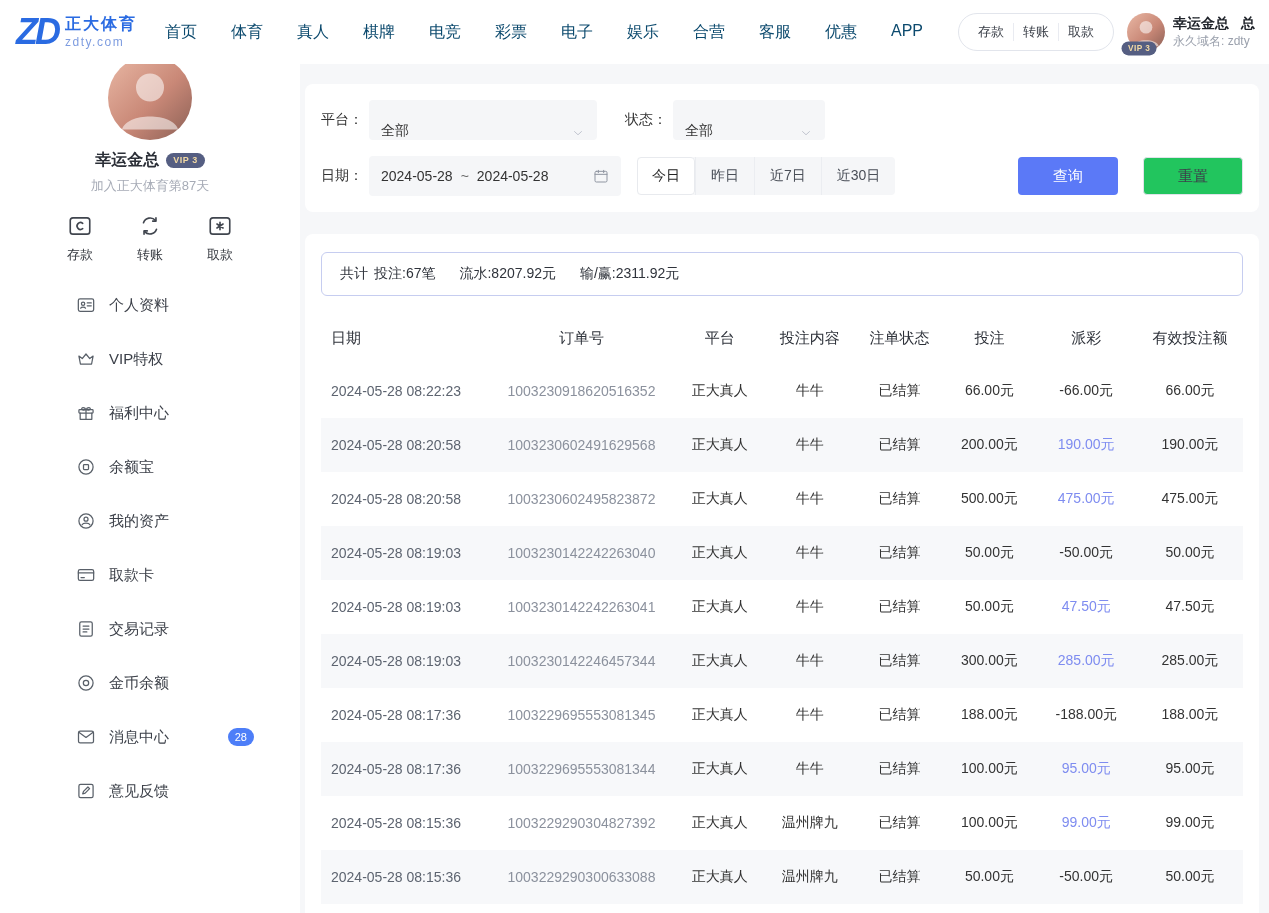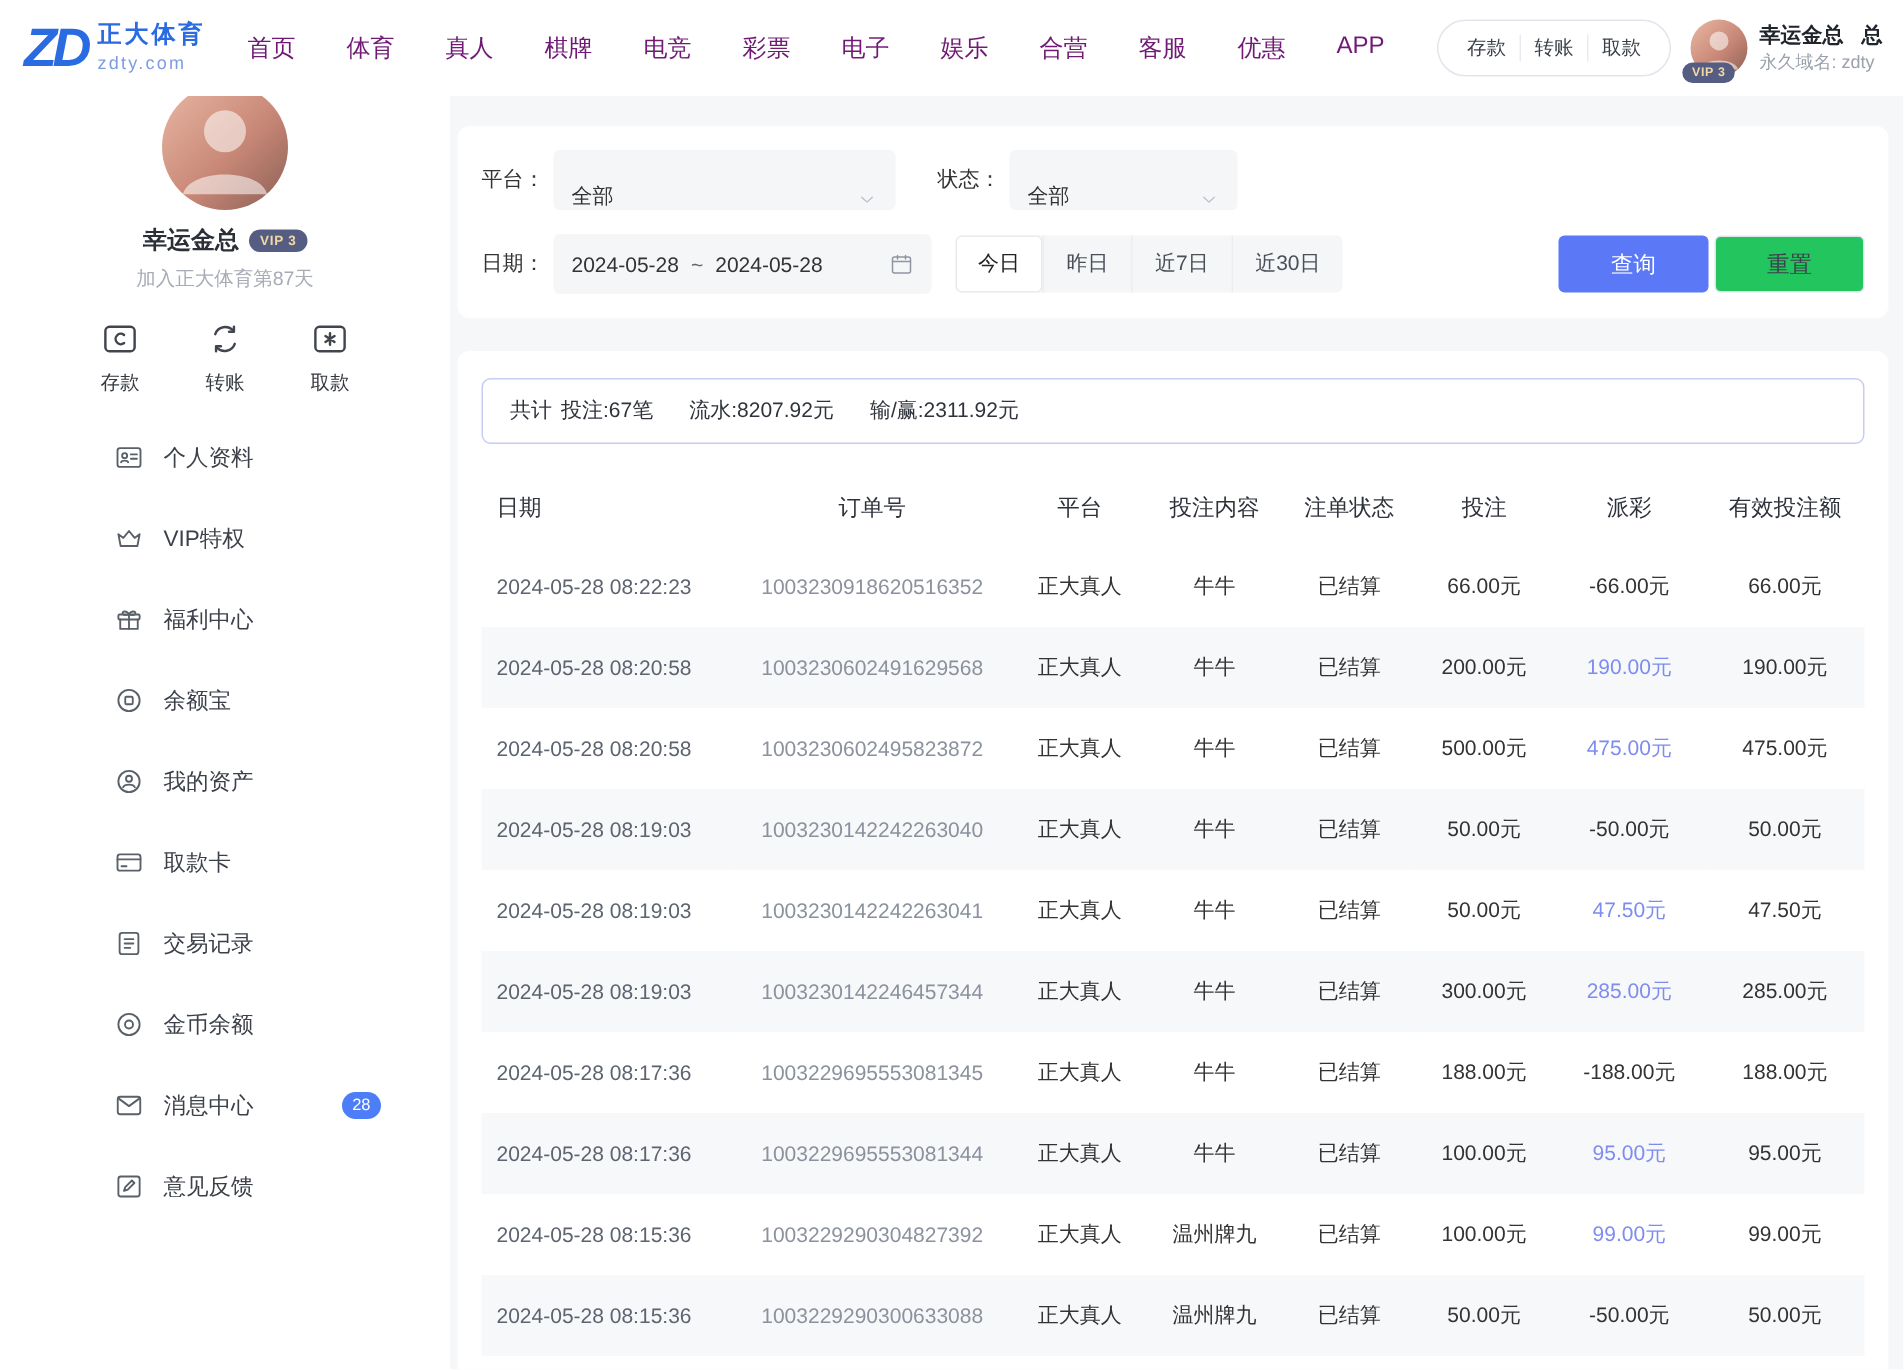--- a/index.html
+++ b/index.html
@@ -9,21 +9,21 @@
     stroke-linecap:round;stroke-linejoin:round;display:block}
 
   
   .header{height:64px;display:flex;align-items:center;padding:0 14px 0 16px;background:#fff;
     position:relative;z-index:5}
   .logo{display:flex;align-items:center;gap:7px;cursor:pointer;flex:none}
   .logo-mark{font-size:36px;font-weight:800;font-style:italic;color:var(--brand,#2a6be2);letter-spacing:-3px;line-height:1}
   .brand-cn{font-size:16px;font-weight:700;color:var(--brand,#2a6be2);letter-spacing:2px;line-height:1.1}
   .brand-domain{font-size:12px;color:#7d9ce0;letter-spacing:1.5px;margin-top:2px}
   .main-nav{display:flex;margin-left:28px;gap:34px;flex:none}
-  .nav-item{font-size:16px;color:#701a75;cursor:pointer;white-space:nowrap}
+  .nav-item{font-size:16px;color:#0c4a6e;cursor:pointer;white-space:nowrap}
   .header-right{margin-left:auto;display:flex;align-items:center;gap:13px;min-width:0}
   .wallet-pill{display:flex;align-items:center;border:1px solid #e2e5ec;border-radius:19px;
     padding:9px 10px;flex:none}
   .wallet-action{font-size:13px;color:#3a3f48;padding:0 9px;cursor:pointer;white-space:nowrap}
   .wallet-action+.wallet-action{border-left:1px solid #e9ebf1}
   .user-chip{display:flex;align-items:center;gap:8px;min-width:0;cursor:pointer}
   .avatar{border-radius:50%;background:linear-gradient(135deg,#e9b8a5 0%,#c98877 55%,#8a5f55 100%);
     position:relative;flex:none}
   .avatar svg{width:100%;height:100%;display:block}
   .header-avatar{width:38px;height:38px}
@@ -73,21 +73,21 @@
   .chevron{width:14px;height:14px;color:#b9bec9}
   .gap-status{margin-left:28px}
   .date-input{width:252px;height:40px;background:#f5f6f8;border-radius:4px;display:flex;
     align-items:center;padding:0 12px;gap:8px;font-size:14px;color:#333;cursor:pointer}
   .date-sep{color:#666}
   .calendar{margin-left:auto;width:16px;height:16px;color:#8f95a1}
   .segments{display:flex;background:#f5f6f8;border-radius:4px;margin-left:16px}
   .segment{padding:10px 15px;font-size:14px;color:#4a4f58;cursor:pointer;white-space:nowrap}
   .segment+.segment{border-left:1px solid #ebedf1}
   .segment.active{background:#fff;outline:1px solid #e8eaee;outline-offset:-1px;border-radius:4px;color:#222}
-  .filter-buttons{margin-left:auto;display:flex;gap:4px}
+  .filter-buttons{margin-left:auto;display:flex;gap:25px}
   .btn{height:38px;min-width:100px;border-radius:4px;font-size:15px;display:flex;align-items:center;
     justify-content:center;cursor:pointer;padding:0 26px;white-space:nowrap}
   .btn-primary{background:var(--accent,#5b79f7);color:#fff}
   .btn-plain{background:#22c55e;border:1px solid #e0e3ea;color:#3c414b}
 
   
   .content-card{margin-top:22px;padding:18px 16px;min-height:700px}
   .summary-bar{border:1px solid #c6cdf0;border-radius:6px;height:44px;display:flex;align-items:center;
     padding:0 18px;font-size:14px;color:#2f333b}
   .summary-prefix{margin-right:6px}

